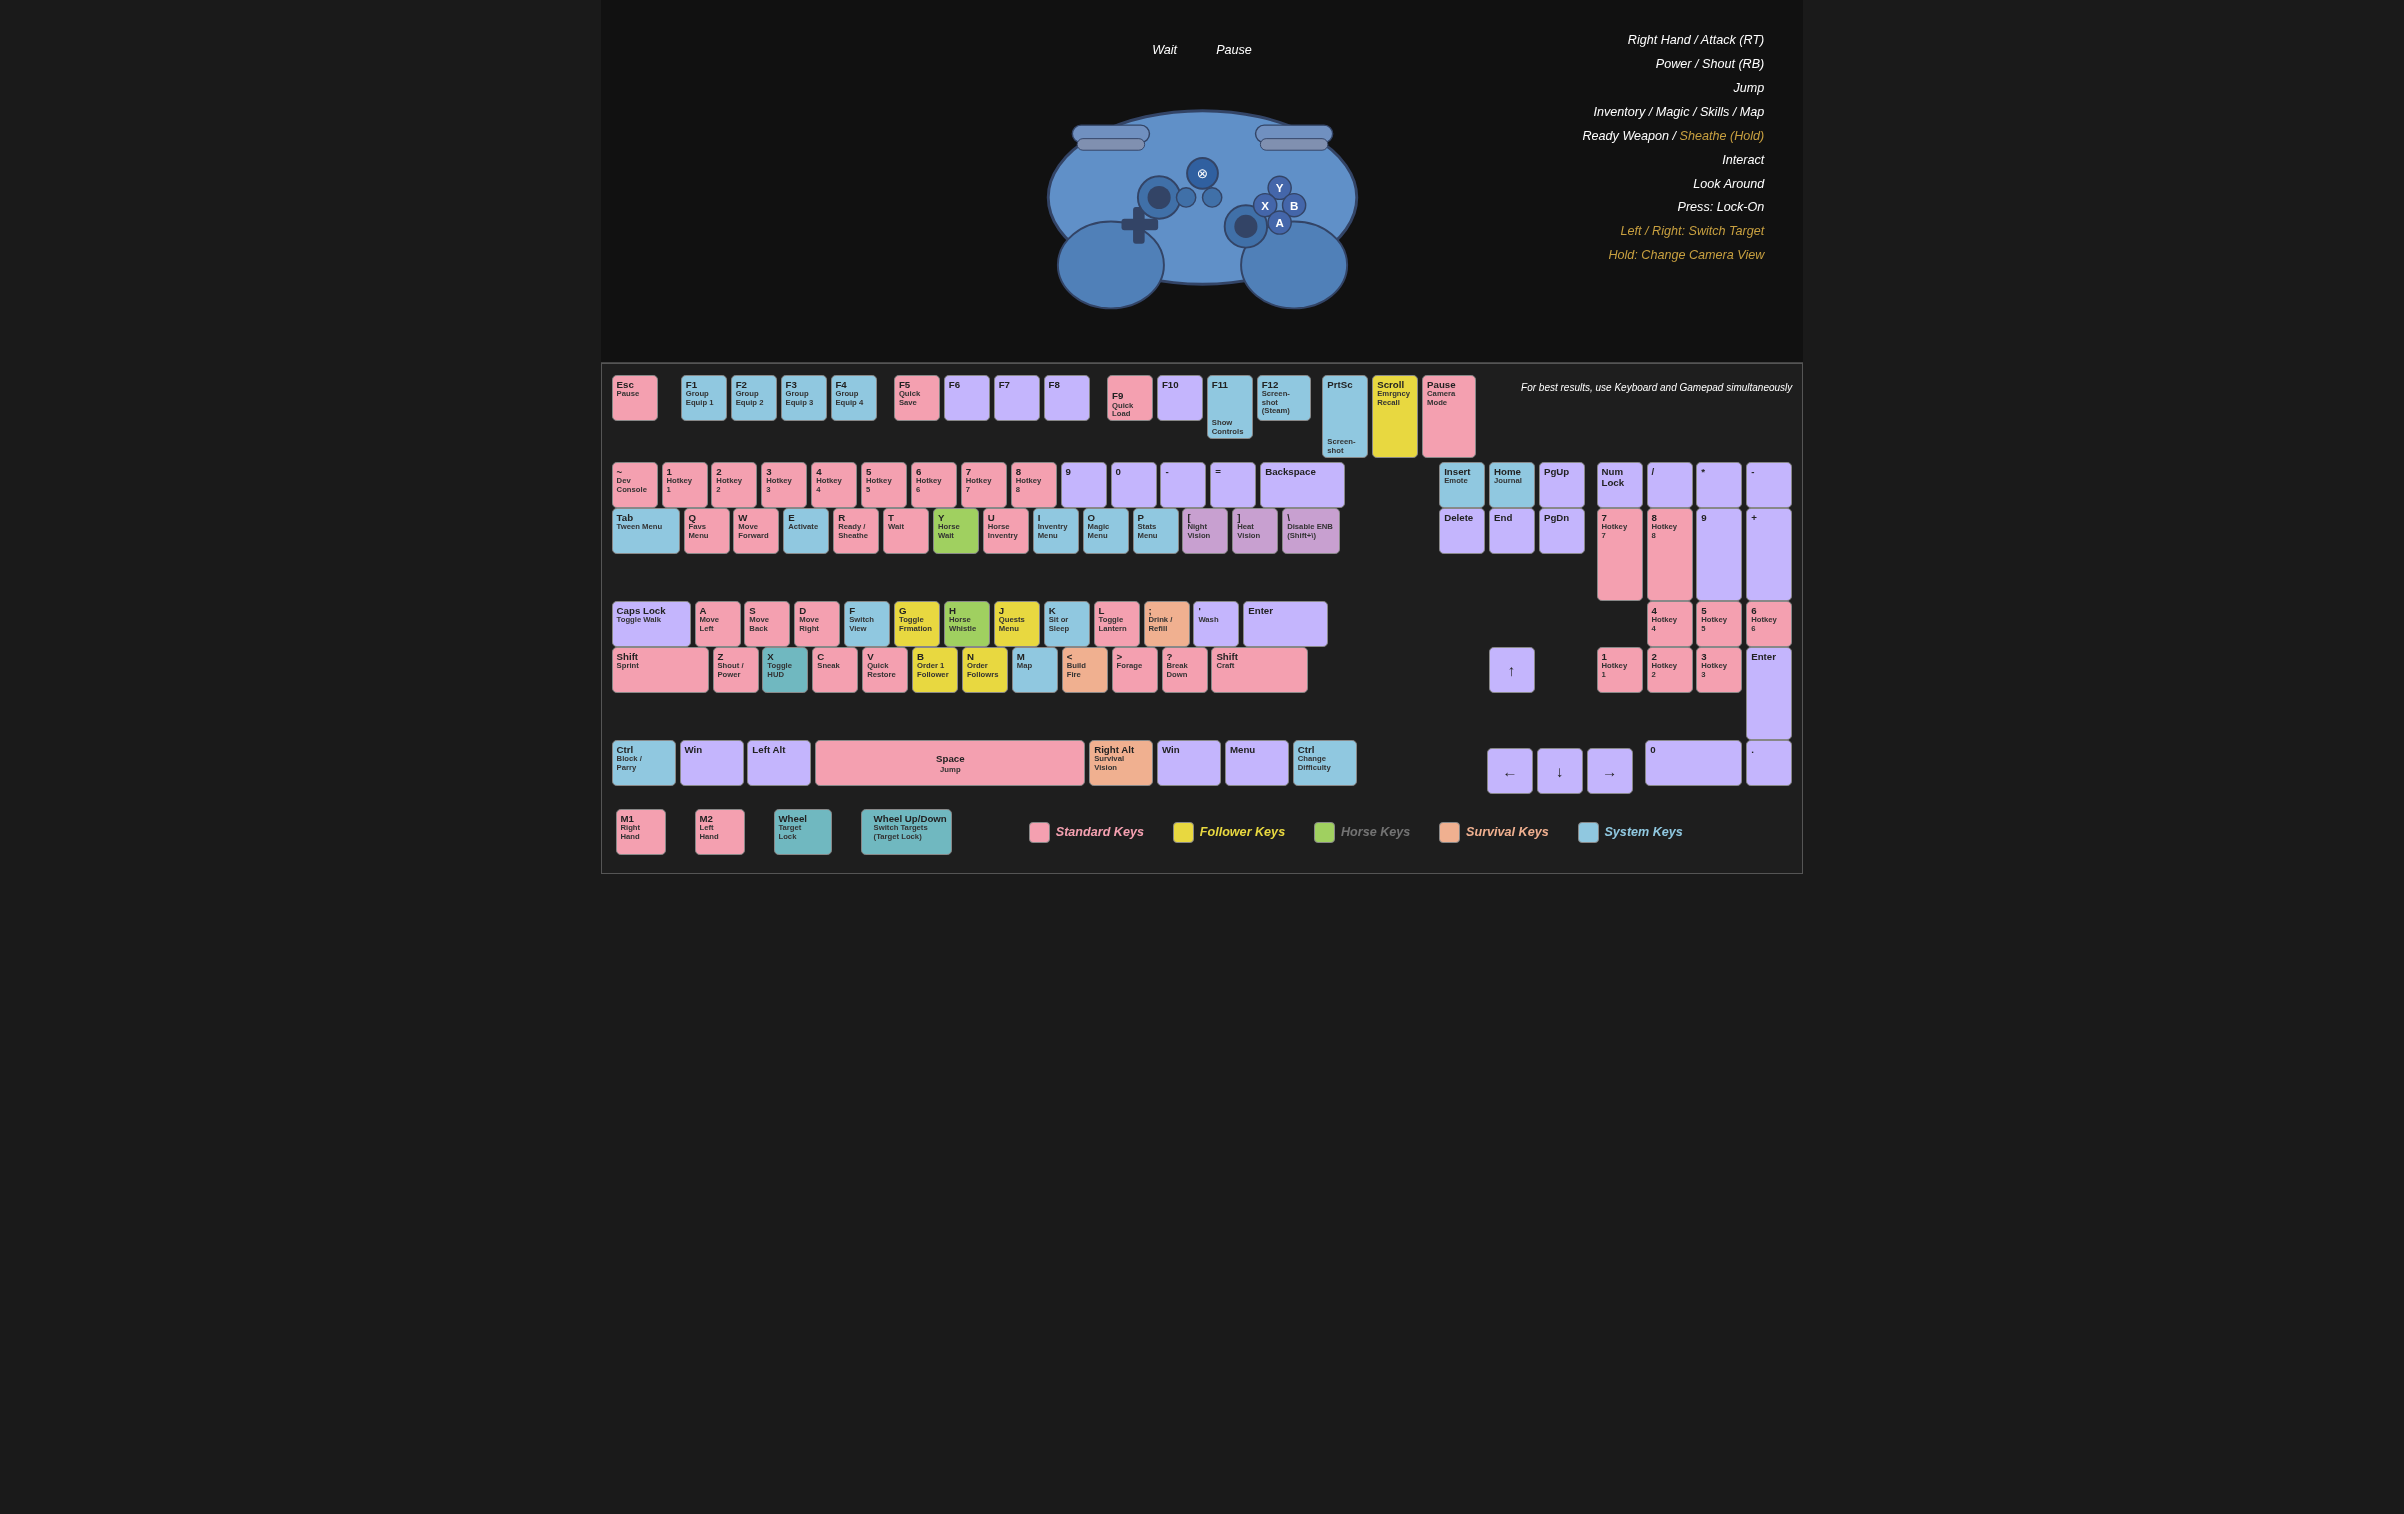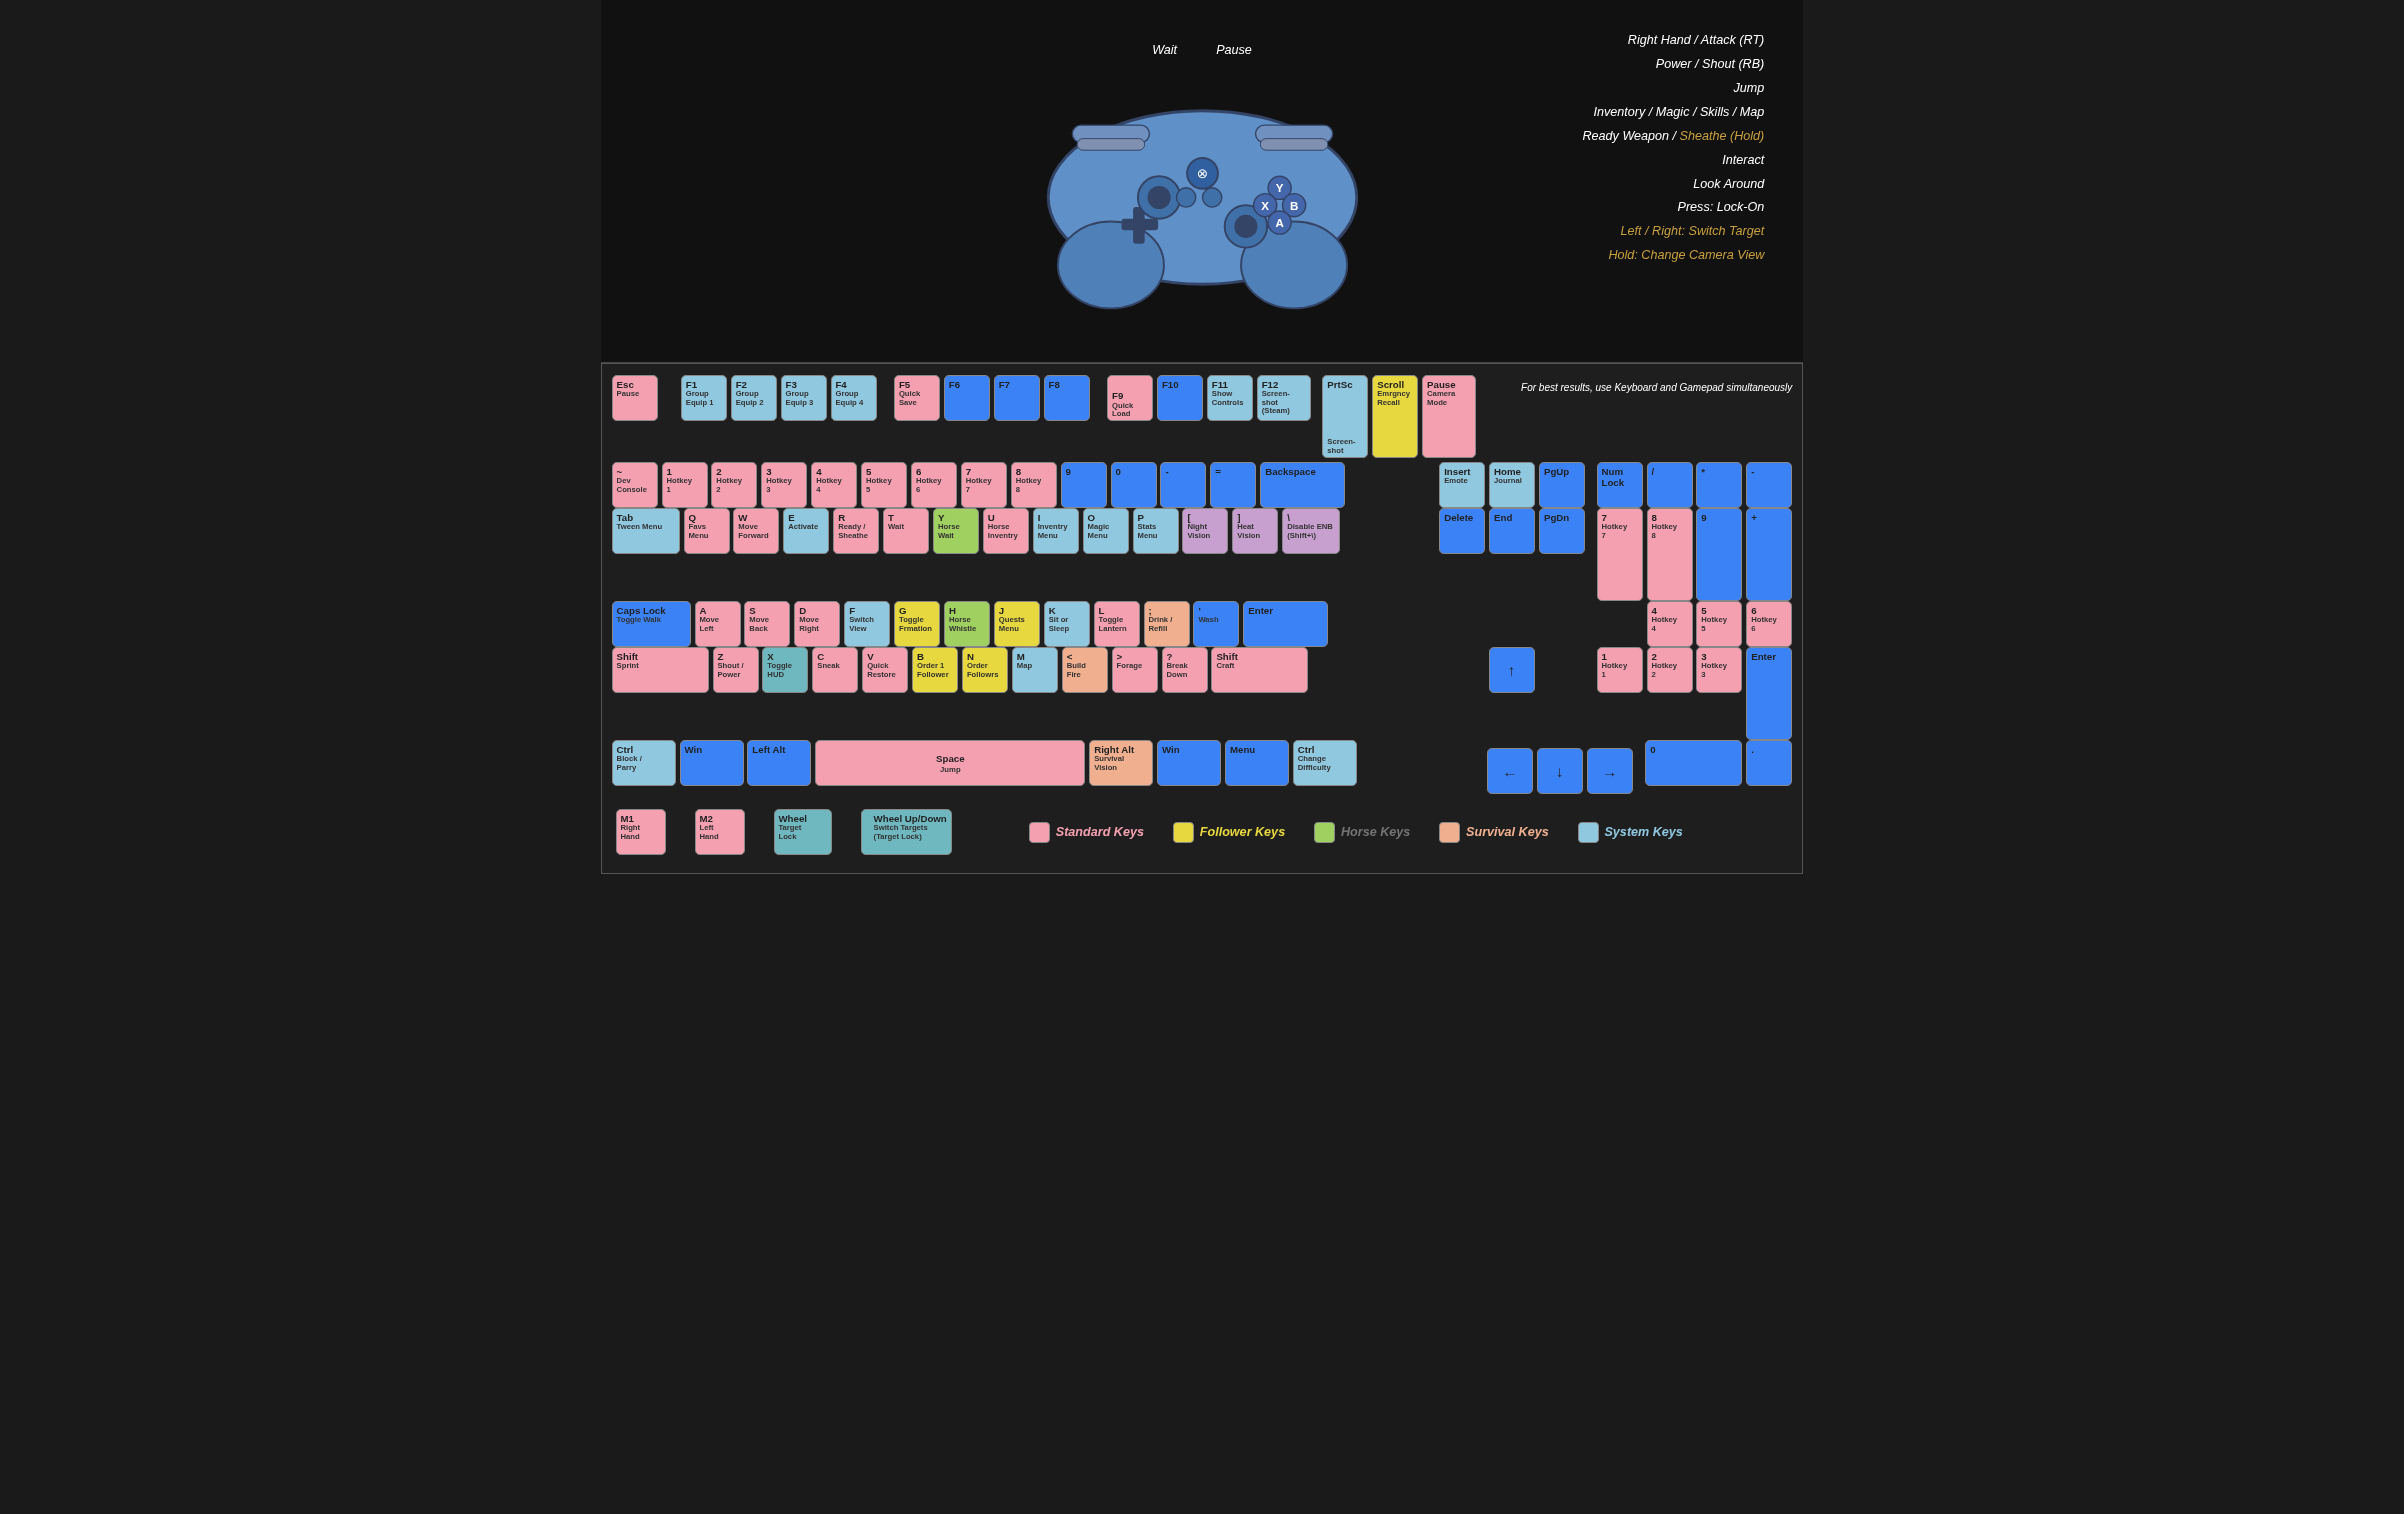--- a/index.html
+++ b/index.html
@@ -120,21 +120,21 @@
       color: #222;
     }
 
     .key .key-sub {
       font-size: 7.7px;
       color: #333;
       line-height: 1.1;
     }
 
     
-    .key-white { background: #3b82f6; }
+    .key-white { background: #c4b5fd; }
     .key-pink { background: #f4a0b0; }
     .key-blue { background: #90c8e0; }
     .key-teal { background: #70b8c0; }
     .key-green { background: #a0d060; }
     .key-yellow { background: #e8d840; }
     .key-purple { background: #c8a0d0; }
     .key-salmon { background: #f0b090; }
 
     
     .legend-row {
@@ -288,21 +288,21 @@
         <span class="key-main">F8</span>
       </div>
       <div style="width:9.7px"></div>
       <div class="key key-pink" style="min-width:46px; min-height:46px;justify-content:flex-end;">
         <span class="key-main">F9</span>
         <span class="key-sub">Quick<br>Load</span>
       </div>
       <div class="key key-white" style="min-width:46px; min-height:46px;">
         <span class="key-main">F10</span>
       </div>
-      <div class="key key-blue" style="min-width:46px; min-height:46px;">
+      <div class="key key-blue" style="min-width:46px; min-height:46px;gap:29px;">
         <span class="key-main">F11</span>
         <span class="key-sub">Show<br>Controls</span>
       </div>
       <div class="key key-blue" style="min-width:54px; min-height:46px;">
         <span class="key-main">F12</span>
         <span class="key-sub">Screen-<br>shot<br>(Steam)</span>
       </div>
     </div>
 
     <div style="display:flex; gap:3.9px; margin-left:7.7px;">

